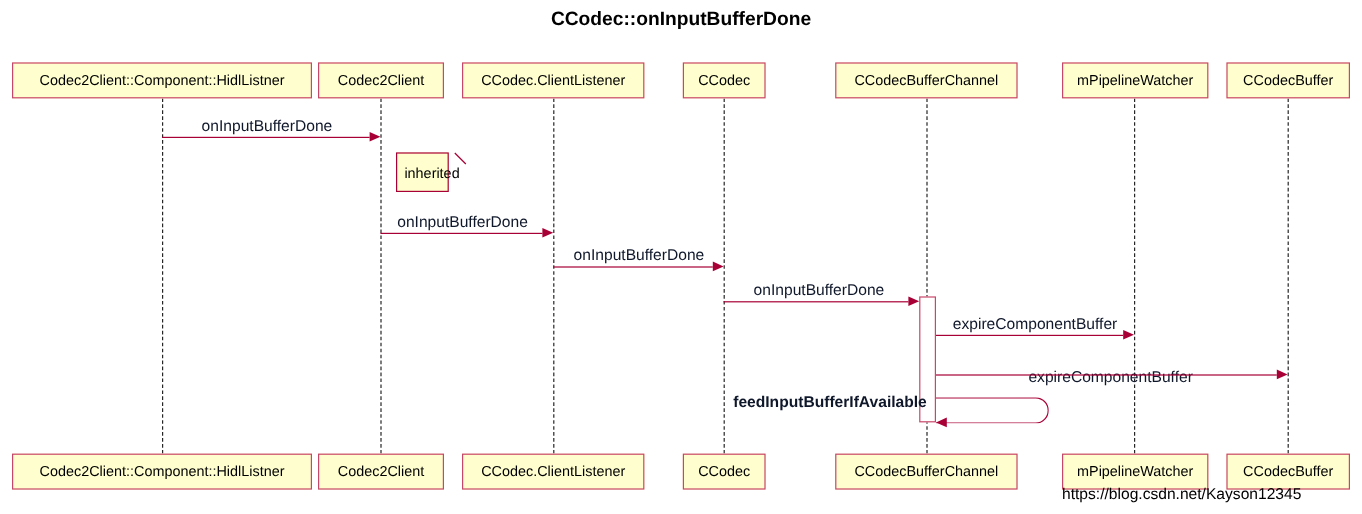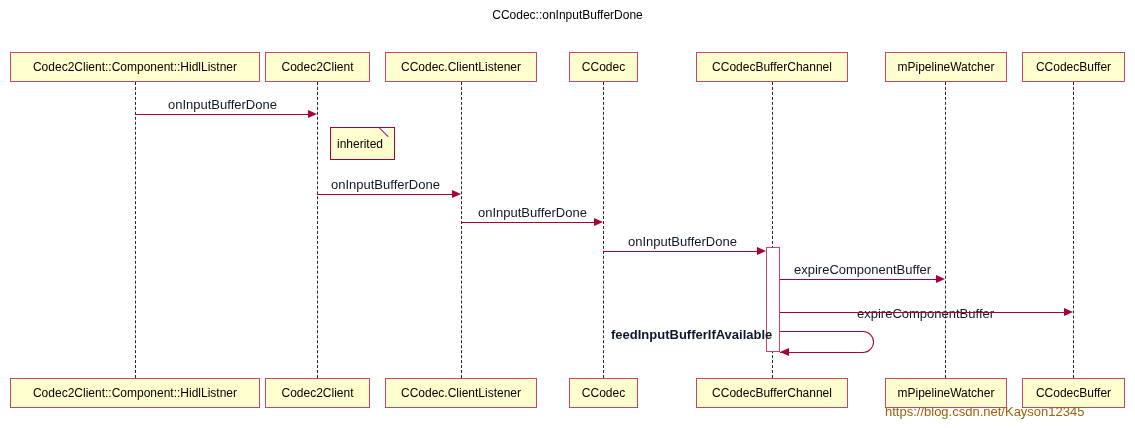--- a/index.html
+++ b/index.html
@@ -16,22 +16,22 @@
     height: 428px;
     background: #ffffff;
     overflow: hidden;
   }
   .title {
     position: absolute;
     left: 0;
     top: 8px;
     width: 1135px;
     text-align: center;
-    font-size: 12px;
-    font-weight: normal;
+    font-size: 16px;
+    font-weight: bold;
     color: #000000;
     letter-spacing: 0px;
   }
   .participant {
     position: absolute;
     box-sizing: border-box;
     background: #FEFECE;
     border: 1.5px solid #C8466A;
     display: flex;
     align-items: center;
@@ -108,21 +108,21 @@
     position: absolute;
     box-sizing: border-box;
     border: 1.5px solid #A80036;
     border-left: none;
     border-top-right-radius: 11px;
     border-bottom-right-radius: 11px;
   }
   .watermark {
     position: absolute;
     font-size: 13px;
-    color: #a16207;
+    color: #000000;
     white-space: nowrap;
     pointer-events: none;
   }
 </style>
 </head>
 <body>
 
 <div id="diagram">
 
   <div class="title">CCodec::onInputBufferDone</div>
@@ -156,21 +156,21 @@
   <div class="participant" style="left:1022px; top:52px; width:103px;">
     <span>CCodecBuffer</span>
   </div>
 
   <div class="activation" style="left:766px; top:247px; width:14px; height:105px;"></div>
 
   <div class="msg-label" style="left:168px; top:97px;">onInputBufferDone</div>
   <div class="msg-line" style="left:135px; top:114px; width:173px;"></div>
   <div class="arrowhead arrow-right" style="left:308px; top:110px;"></div>
 
-  <div class="note" style="left:330px; top:127px; width:65px; height:33px;">
+  <div class="note" style="left:330px; top:127px; width:44px; height:33px;">
     <span>inherited</span>
   </div>
   <div class="note-fold" style="left:379px; top:128px;"></div>
   <div class="note-fold-edge" style="left:379px; top:127px;"></div>
 
   <div class="msg-label" style="left:331px; top:177px;">onInputBufferDone</div>
   <div class="msg-line" style="left:317px; top:194px; width:135px;"></div>
   <div class="arrowhead arrow-right" style="left:452px; top:190px;"></div>
 
   <div class="msg-label" style="left:478px; top:205px;">onInputBufferDone</div>

